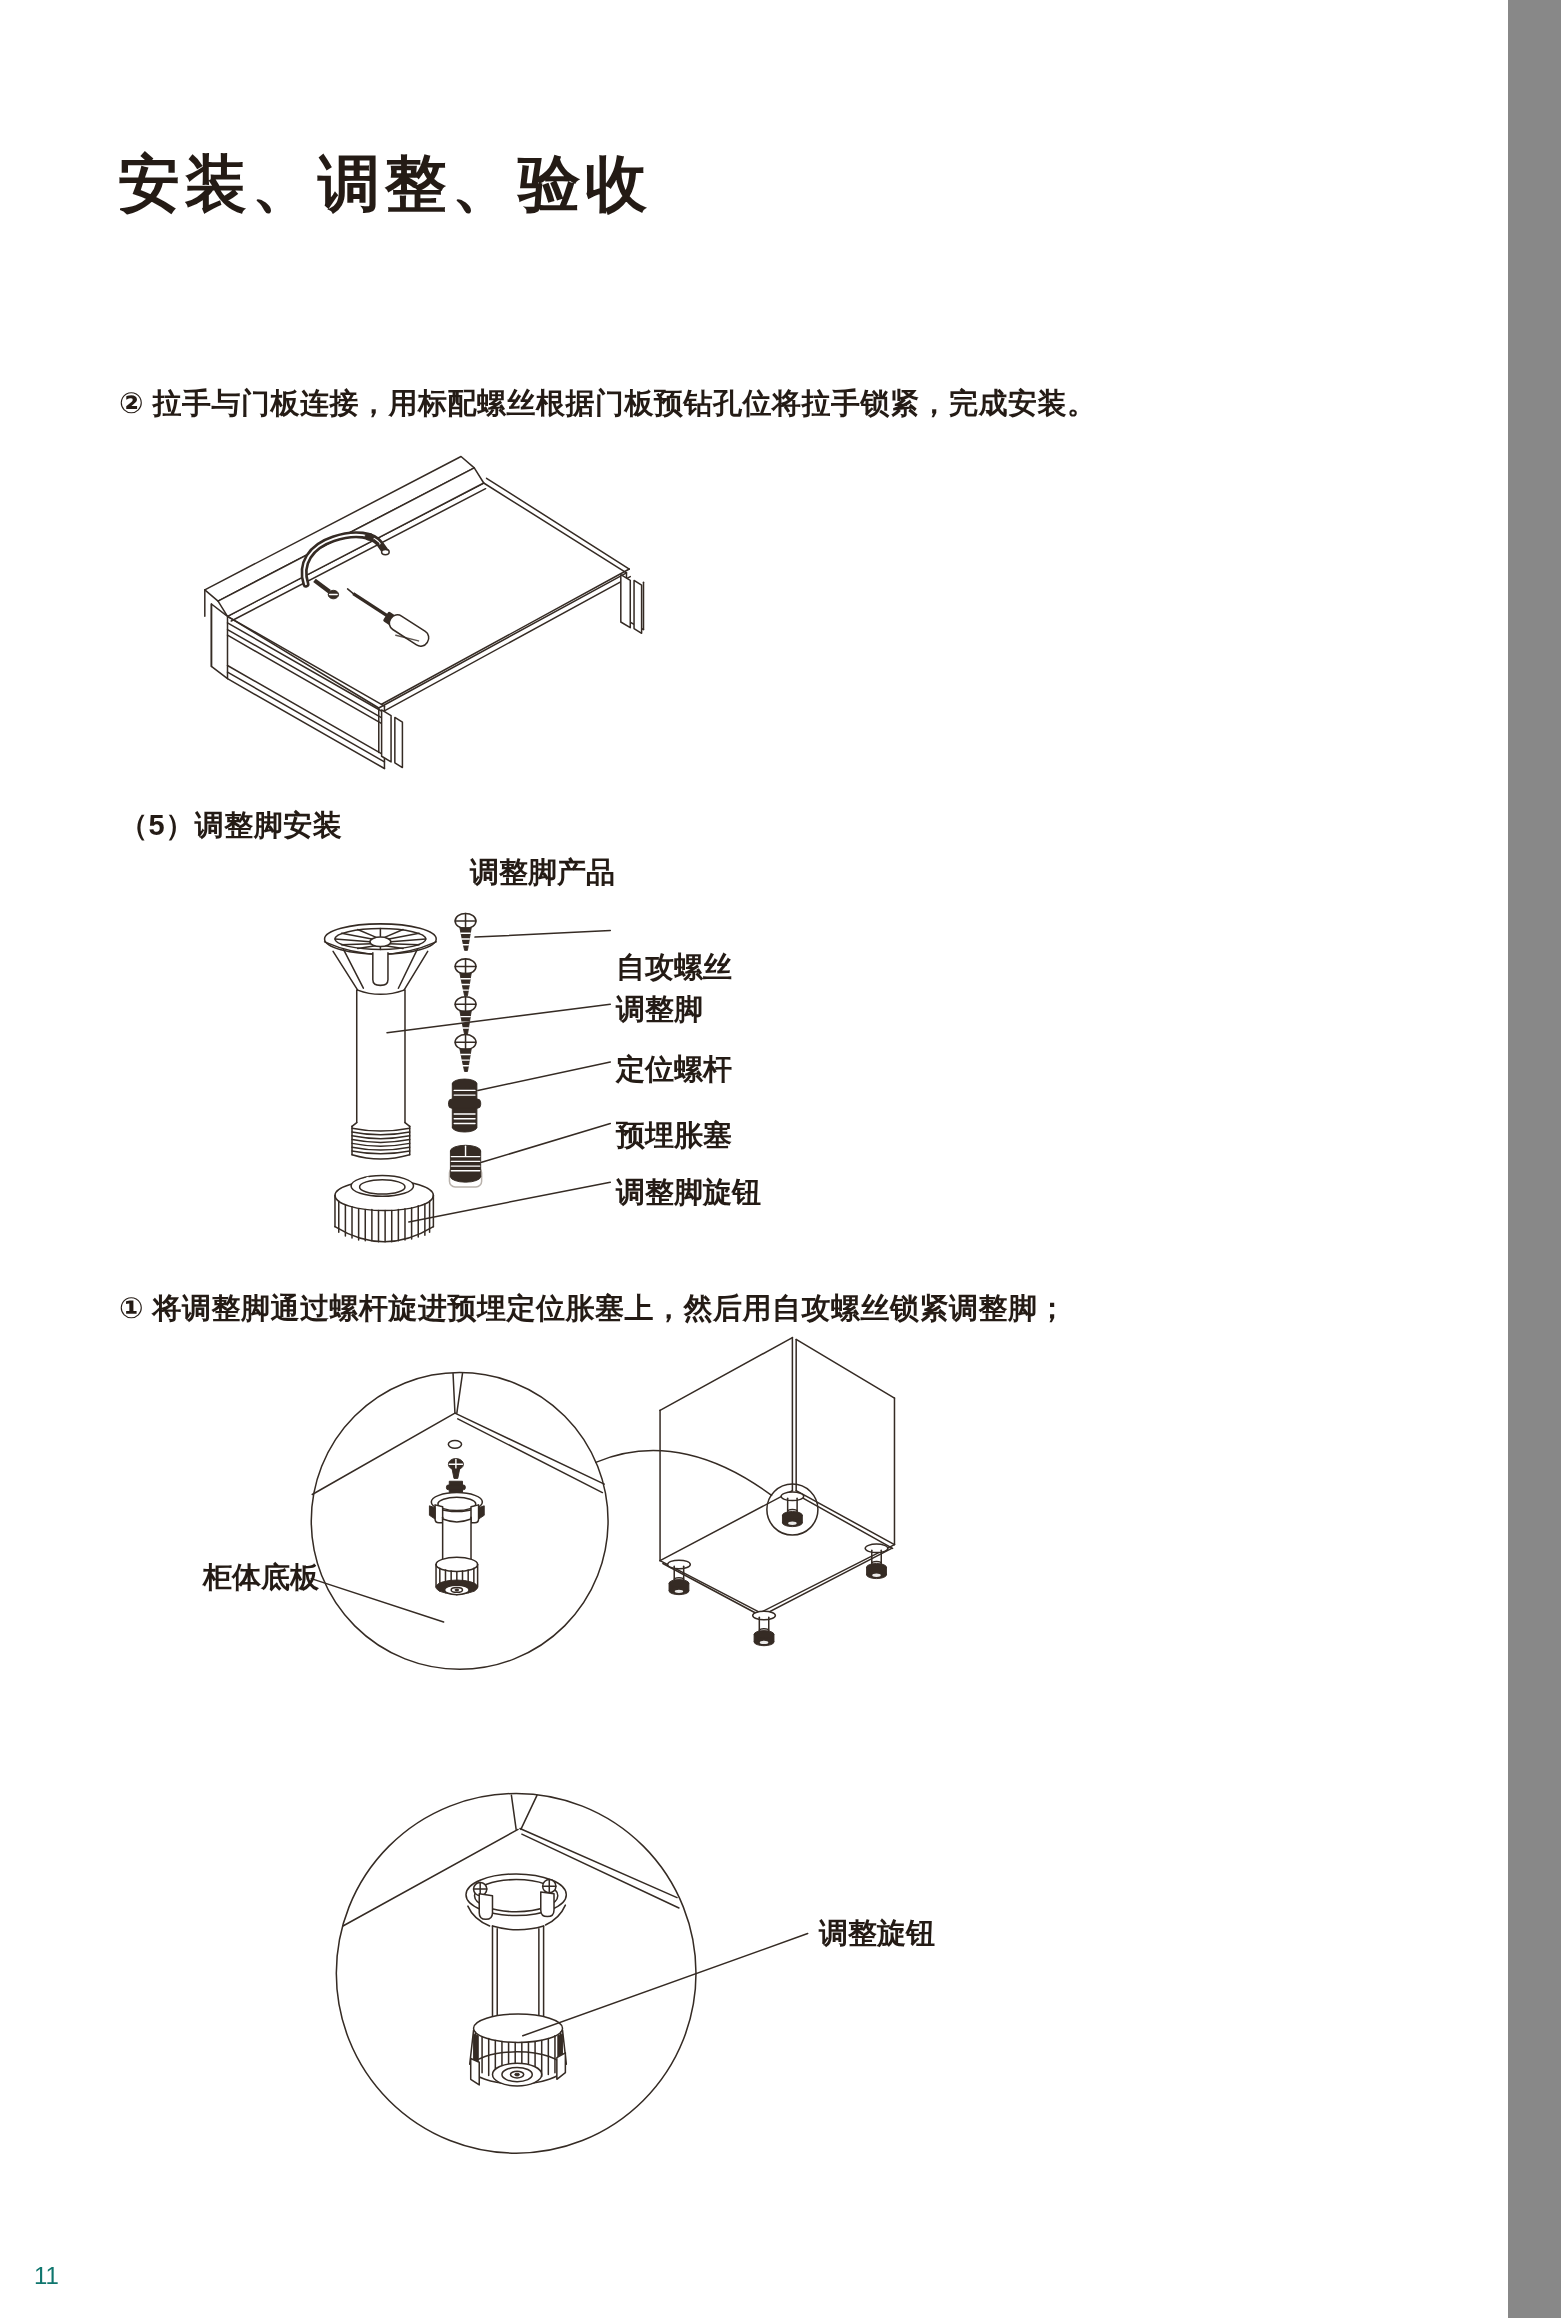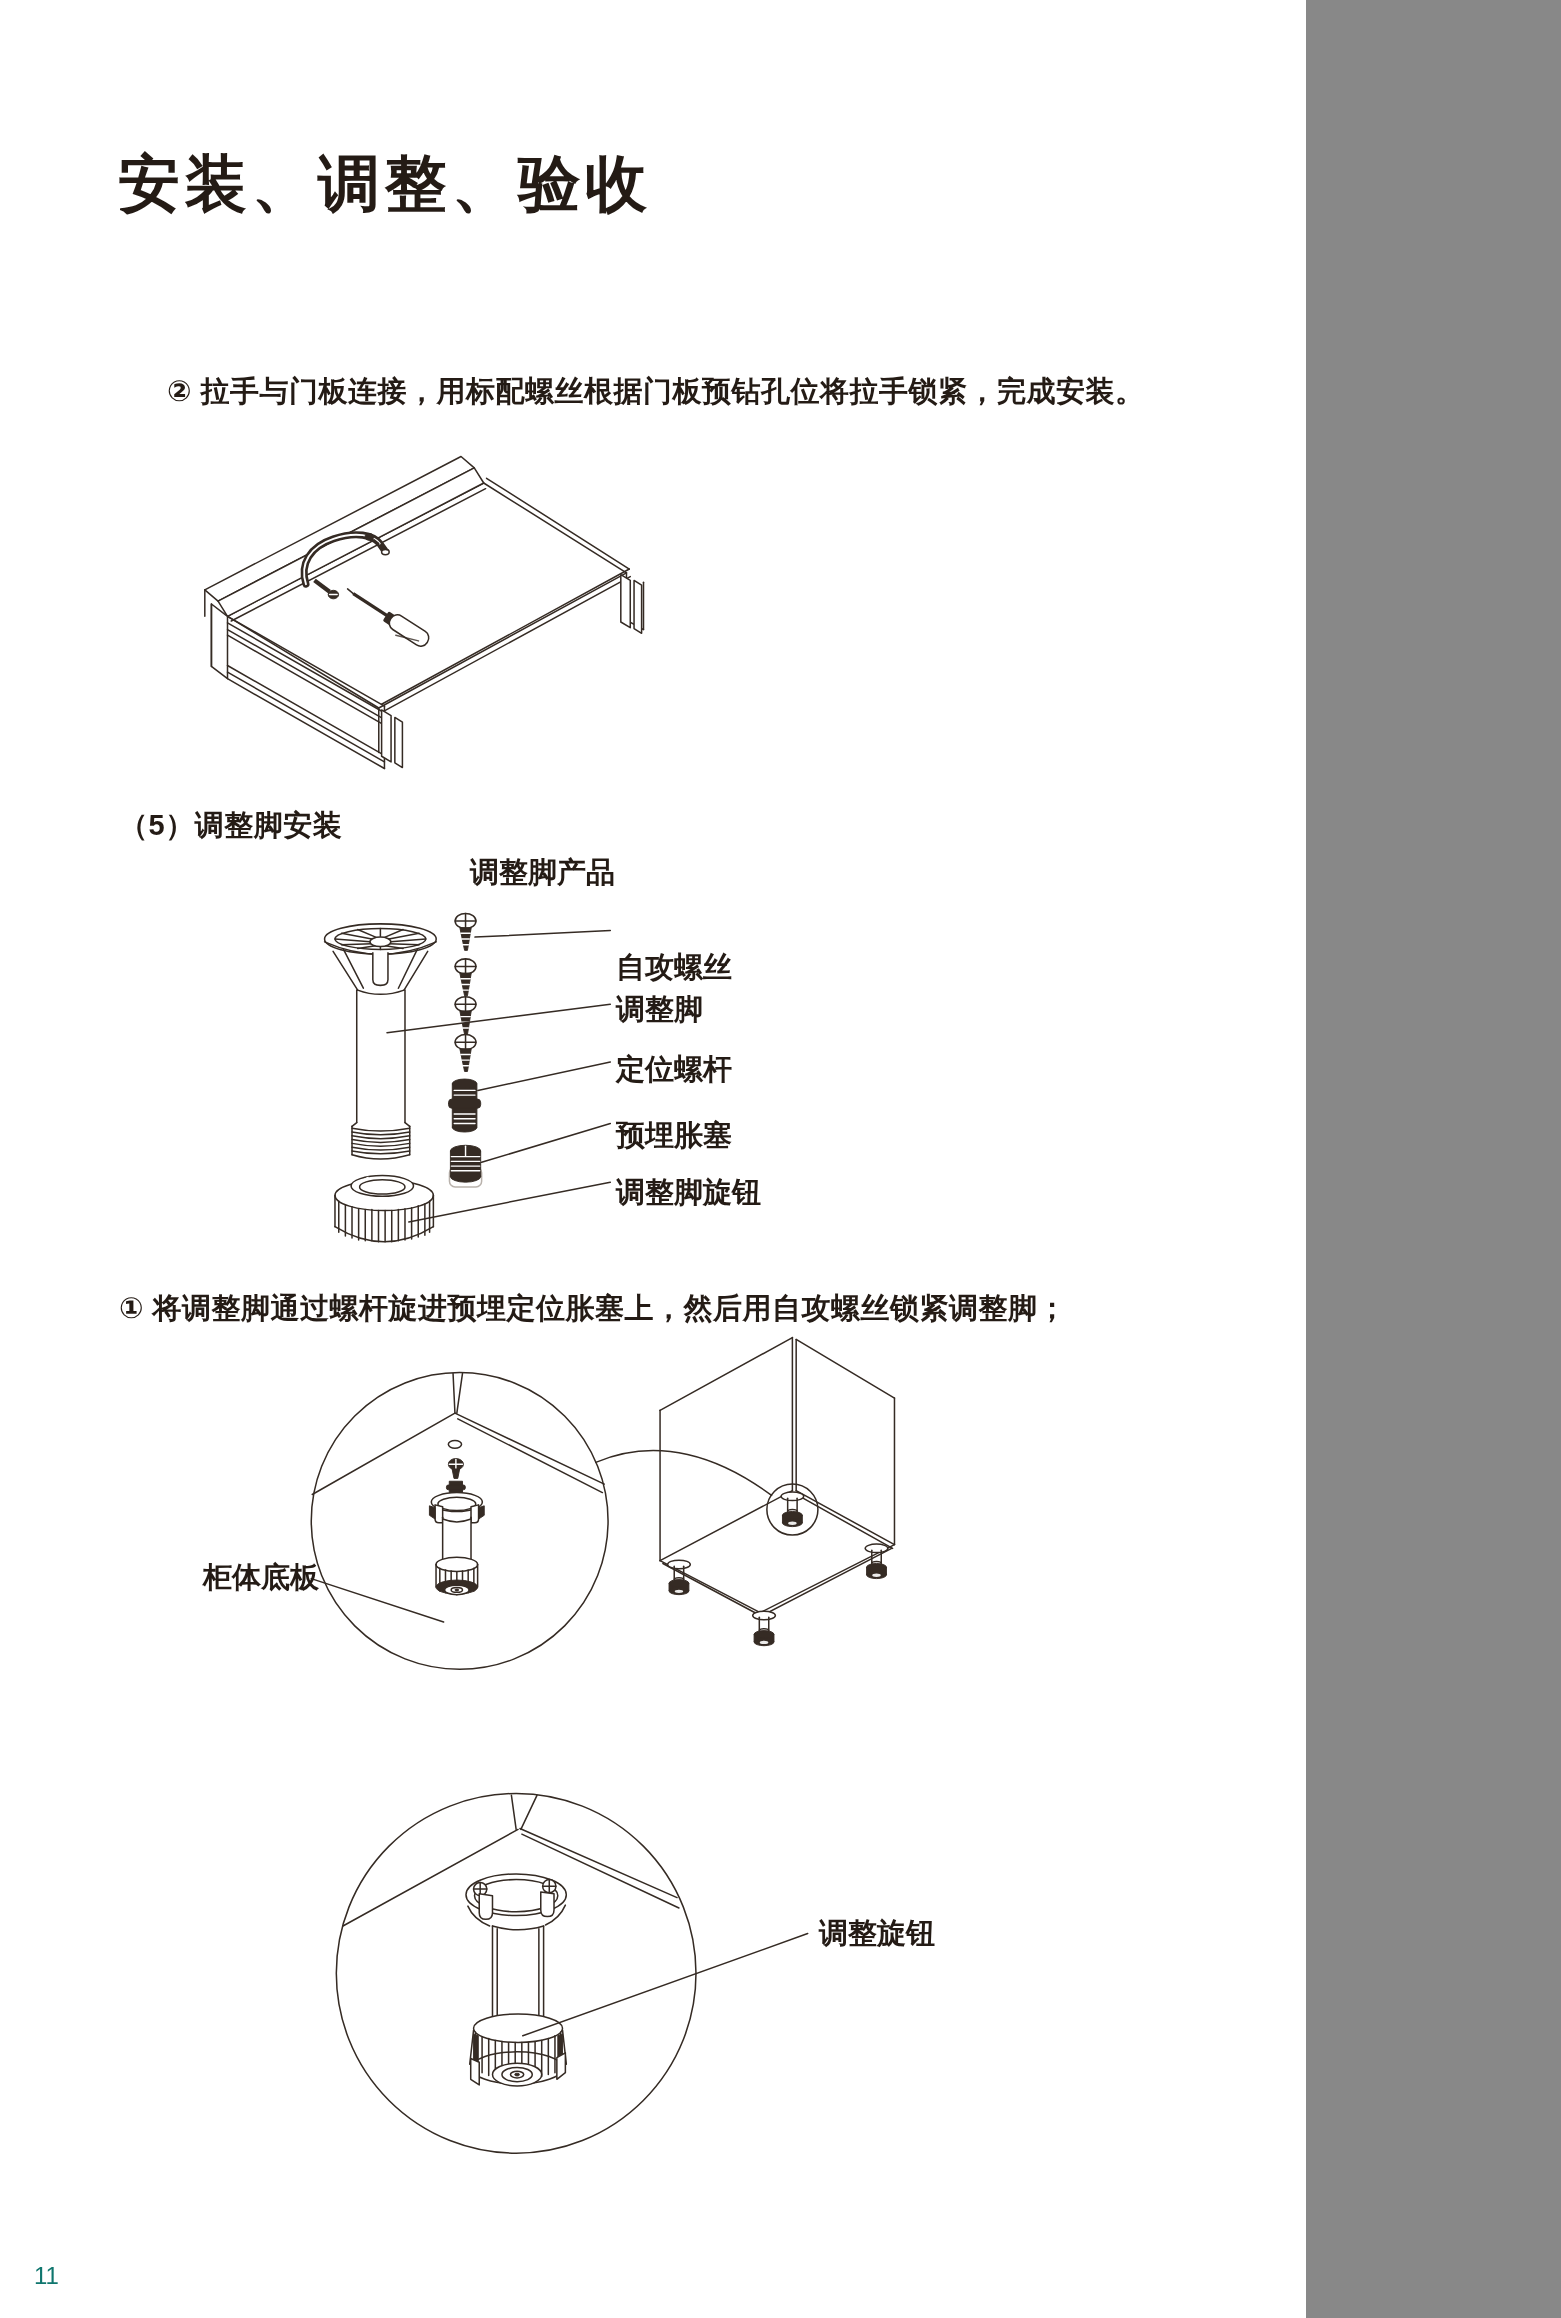--- a/index.html
+++ b/index.html
@@ -1,37 +1,37 @@
 <!DOCTYPE html>
 <html style="font-size:15px"><head>
 <meta charset="utf-8">
 <style>
   :root{ --ink:#352b24; --text:#241b15; }
   html,body{margin:0;padding:0;background:#888;}
-  .page{position:relative;width:1306px;height:2319px;background:#ffffff;overflow:hidden;
+  .page{position:relative;width:1508px;height:2319px;background:#ffffff;overflow:hidden;
         font-family:"Liberation Sans","DejaVu Sans",sans-serif;color:var(--text);}
   .t{position:absolute;white-space:nowrap;color:var(--text);}
   .title{font-size:62px;font-weight:700;letter-spacing:4.7px;}
   .body{font-size:29px;font-weight:600;letter-spacing:0.5px;}
   .lbl{font-size:29px;font-weight:600;}
   .pagenum{font-size:24px;font-weight:400;color:#0f766e;}
   svg{position:absolute;overflow:visible;}
   .ln{fill:none;stroke:var(--ink);stroke-width:1.6;stroke-linecap:round;stroke-linejoin:round;}
   .wf{fill:#ffffff;stroke:var(--ink);stroke-width:1.6;stroke-linejoin:round;}
   .bf{fill:var(--ink);stroke:var(--ink);stroke-width:1;stroke-linejoin:round;}
   .wl{fill:none;stroke:#ffffff;stroke-width:1.5;stroke-linecap:round;}
 </style>
 </head>
 <body>
 
 <div class="page">
 
   <div class="t title" style="left:118px;top:142px;">安装、调整、验收</div>
 
-  <div class="t body" style="left:119px;top:372px;margin-left:48px;">② 拉手与门板连接，用标配螺丝根据门板预钻孔位将拉手锁紧，完成安装。</div>
+  <div class="t body" style="left:119px;top:384px;">② 拉手与门板连接，用标配螺丝根据门板预钻孔位将拉手锁紧，完成安装。</div>
 
   <svg width="473" height="364" viewBox="0 0 500 385" style="left:199px;top:431px;">
     <g>
 
       <polygon class="wf" points="30,196 301,55 452,150 190,293"></polygon>
       <line class="ln" x1="34" y1="201" x2="303" y2="61"></line>
 
       <polygon class="wf" points="6,168 277,27 291,39 20,180"></polygon>
       <polygon class="wf" points="20,180 291,39 301,55 30,196"></polygon>
       <line class="ln" x1="6" y1="168" x2="6" y2="196"></line>

